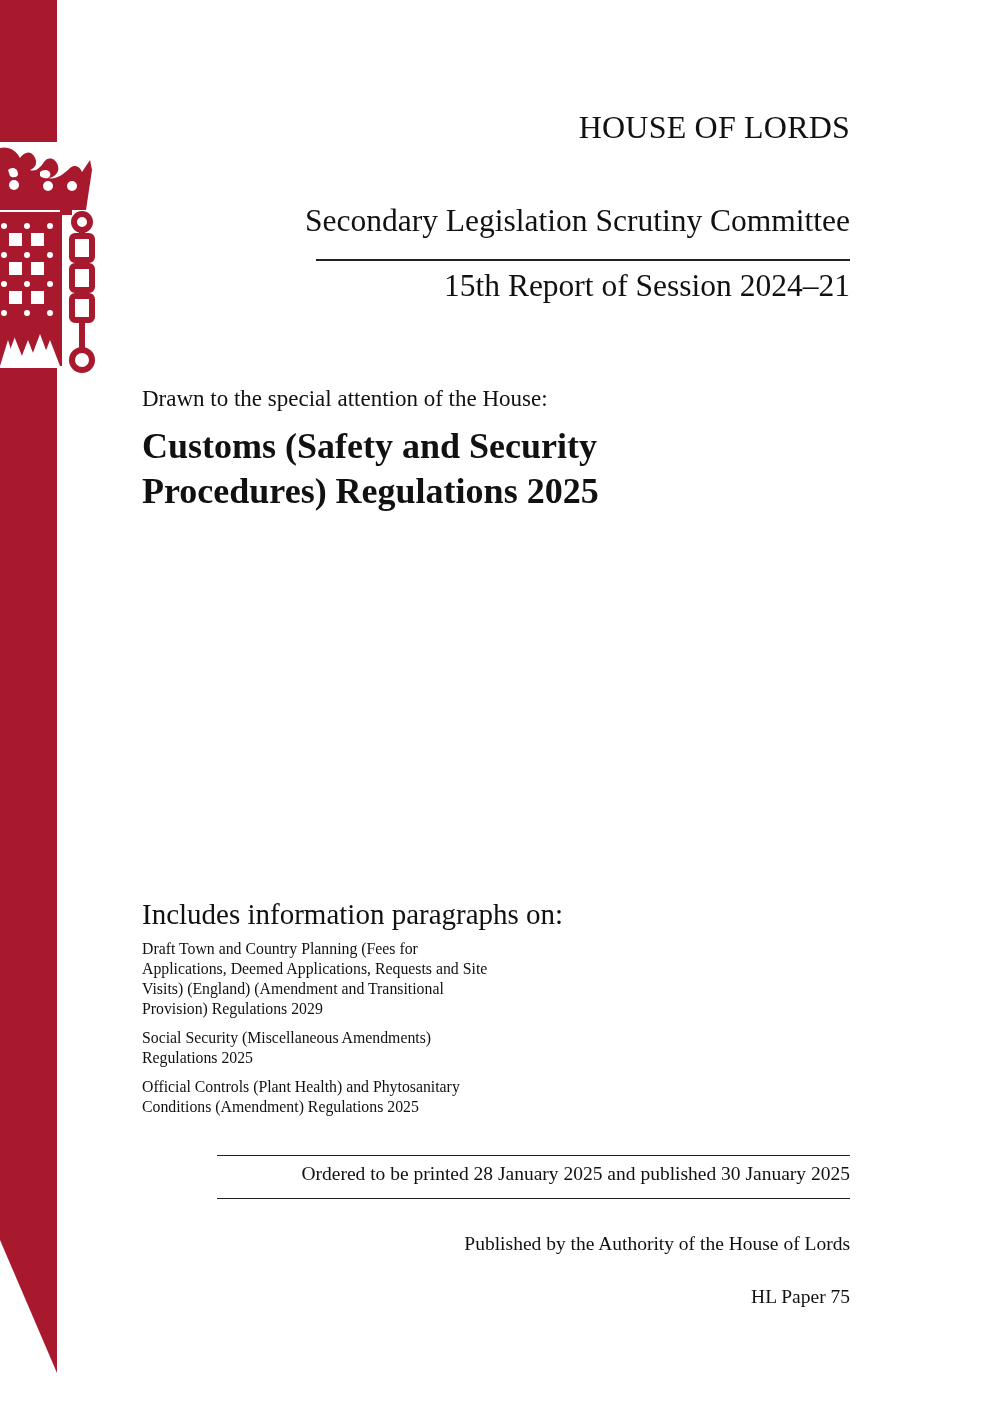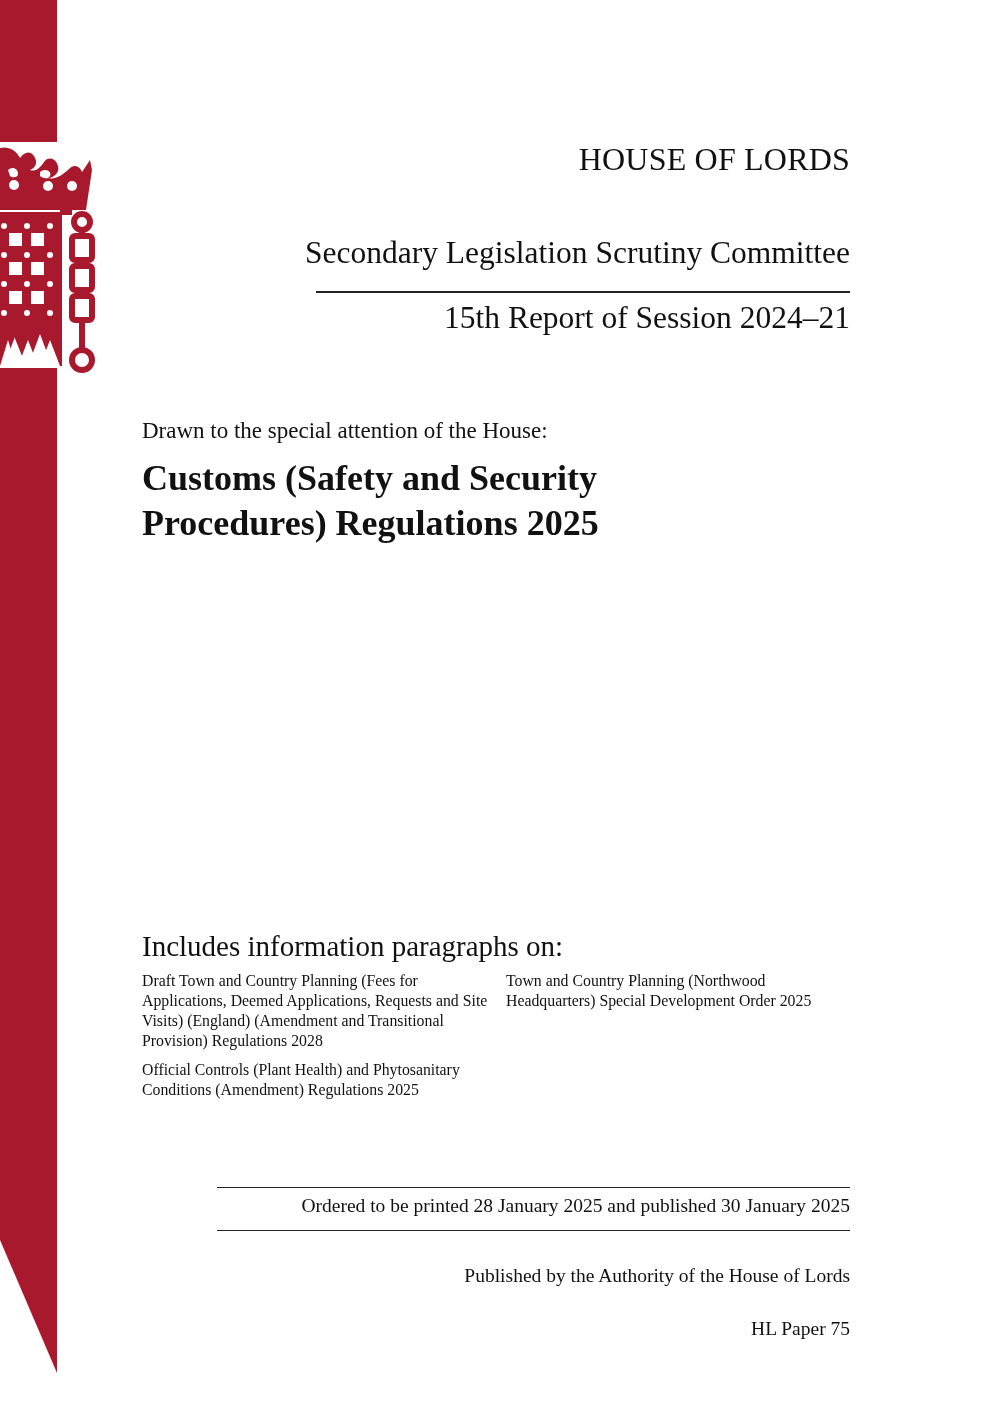--- a/index.html
+++ b/index.html
@@ -2,21 +2,21 @@
 <html><head>
   <meta charset="utf-8">
   <style>
     html, body { margin: 0; padding: 0; }
     body {
       width: 991px; height: 1401px; position: relative; overflow: hidden;
       background: #ffffff; color: #111111;
       font-family: "Liberation Serif", "DejaVu Serif", serif;
     }
     .band-svg { position: absolute; left: 0; top: 0; }
-    .abs { position: absolute; margin-top: 32px; }
+    .abs { position: absolute; }
     .right { text-align: right; }
     .house { right: 141px; top: 109px; font-size: 32px; letter-spacing: 0.2px; white-space: nowrap; }
     .committee { right: 141px; top: 203px; font-size: 31.5px; white-space: nowrap; }
     .rule-top { left: 316px; width: 534px; top: 259px; height: 2px; background: #222; }
     .session { right: 141px; top: 268px; font-size: 31.5px; white-space: nowrap; }
     .drawn { left: 142px; top: 386px; font-size: 23px; white-space: nowrap; }
     .title { left: 142px; top: 424px; font-size: 36px; font-weight: bold; line-height: 45px; width: 560px; }
     .includes { left: 142px; top: 898px; font-size: 29px; white-space: nowrap; }
     .col { font-size: 15.8px; line-height: 20px; }
     .col-left { left: 142px; top: 939px; width: 350px; }
@@ -101,26 +101,26 @@
 
 <div class="abs drawn">Drawn to the special attention of the House:</div>
 <div class="abs title">
   <div>Customs (Safety and Security</div>
   <div>Procedures) Regulations 2025</div>
 </div>
 
 <div class="abs includes">Includes information paragraphs on:</div>
 
 <div class="abs col col-left">
-  <div class="item">Draft Town and Country Planning (Fees for Applications, Deemed Applications, Requests and Site Visits) (England) (Amendment and Transitional Provision) Regulations 2028</div>
+  <div class="item">Draft Town and Country Planning (Fees for Applications, Deemed Applications, Requests and Site Visits) (England) (Amendment and Transitional Provision) Regulations 2029</div>
+  <div class="item">Social Security (Miscellaneous Amendments) Regulations 2025</div>
   <div class="item">Official Controls (Plant Health) and Phytosanitary Conditions (Amendment) Regulations 2025</div>
 </div>
 
 <div class="abs col col-right">
-  <div class="item">Town and Country Planning (Northwood Headquarters) Special Development Order 2025</div>
 </div>
 
 <div class="abs rule-mid"></div>
 <div class="abs ordered right">Ordered to be printed 28 January 2025 and published 30 January 2025</div>
 <div class="abs rule-bot"></div>
 
 <div class="abs published right">Published by the Authority of the House of Lords</div>
 <div class="abs paper right">HL Paper 75</div>
 
 </body></html>

